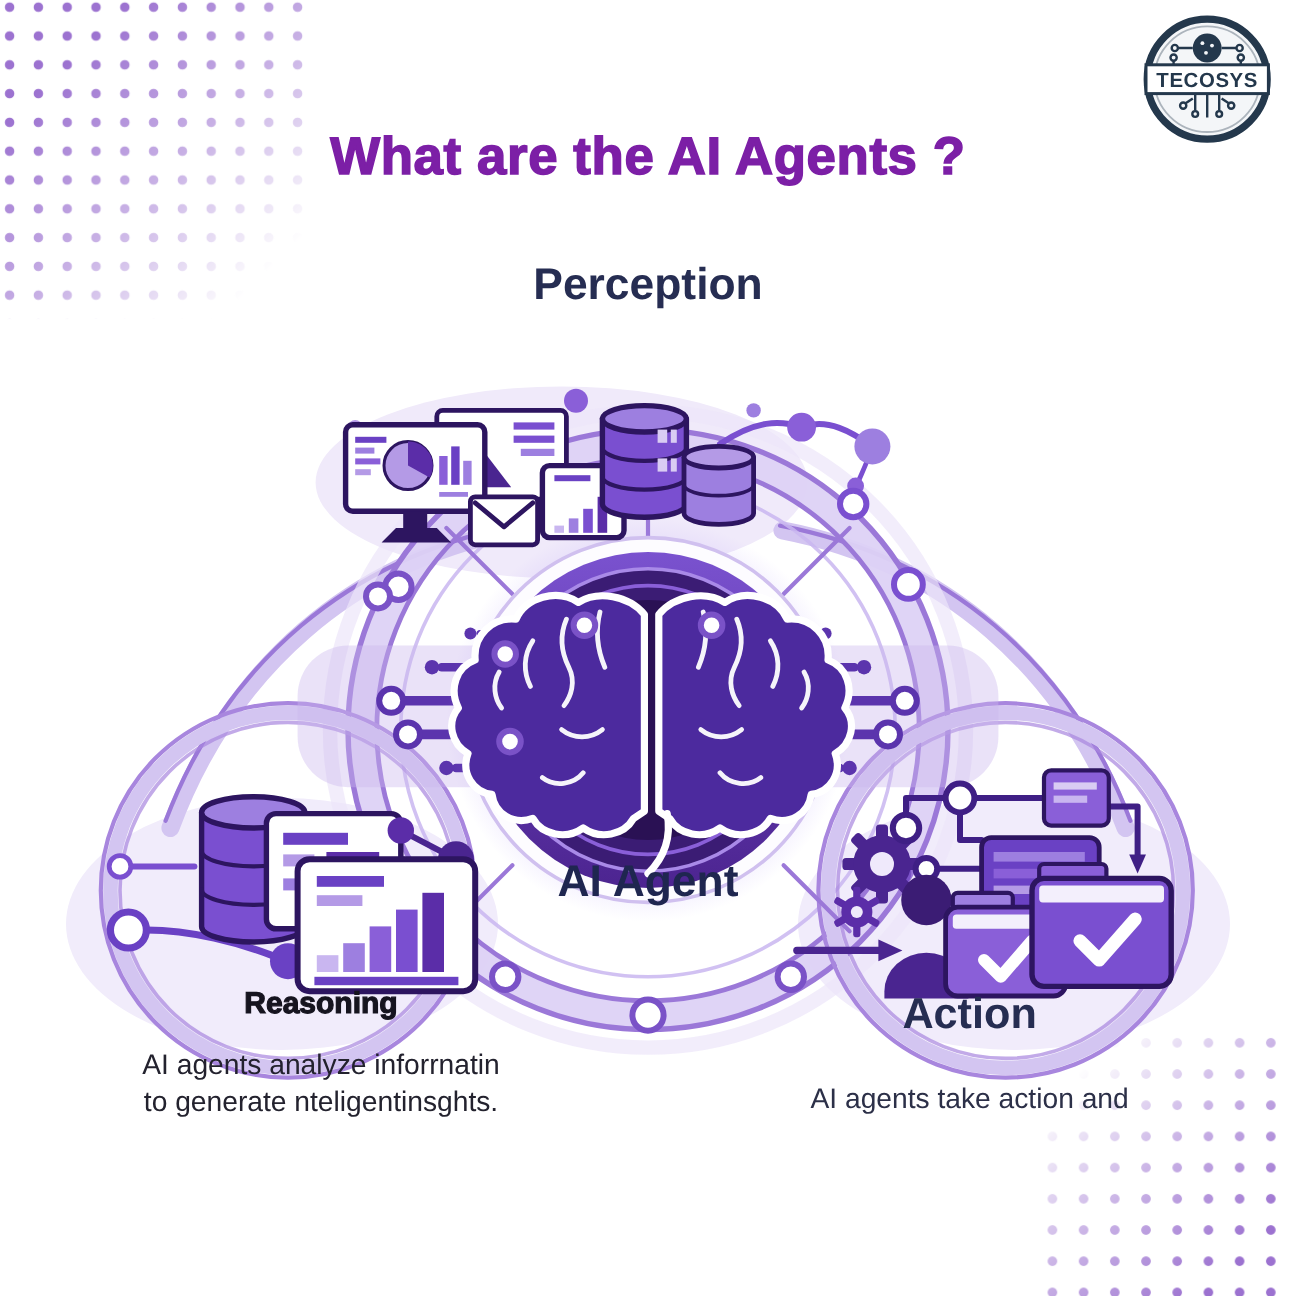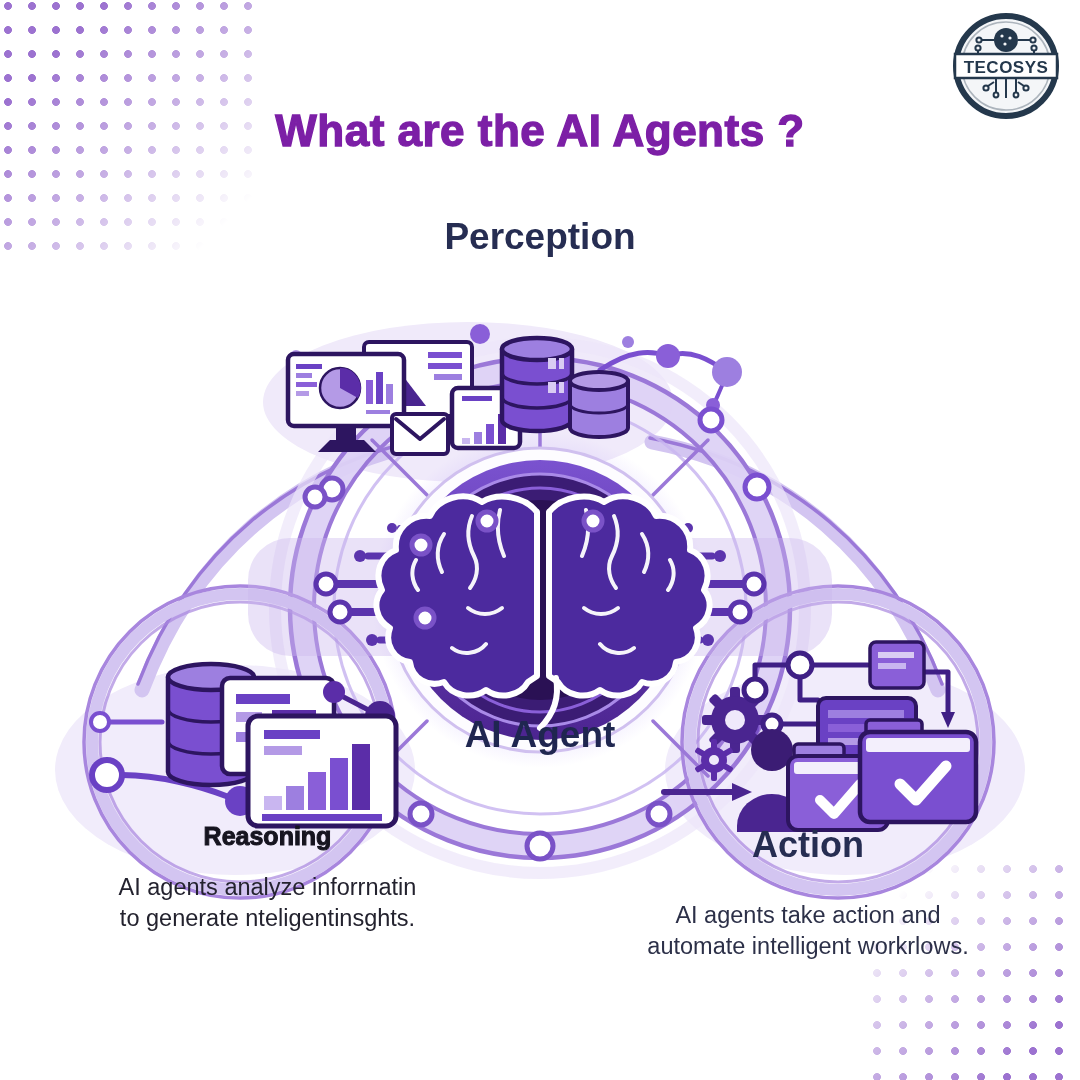--- a/index.html
+++ b/index.html
@@ -395,16 +395,15 @@
 
   <div class="abs ctr" id="reasoning-heading">Reasoning</div>
   <div class="abs ctr" id="action-heading">Action</div>
 
   <div class="abs ctr" id="reasoning-sub">
     <div>AI agents analyze inforrnatin</div>
     <div>to generate nteligentinsghts.</div>
   </div>
   <div class="abs ctr" id="action-sub">
     <div>AI agents take action and</div>
-    <div>automate intelligent workrlows.</div>
   </div>
 
 </div>
 
 </body></html>

